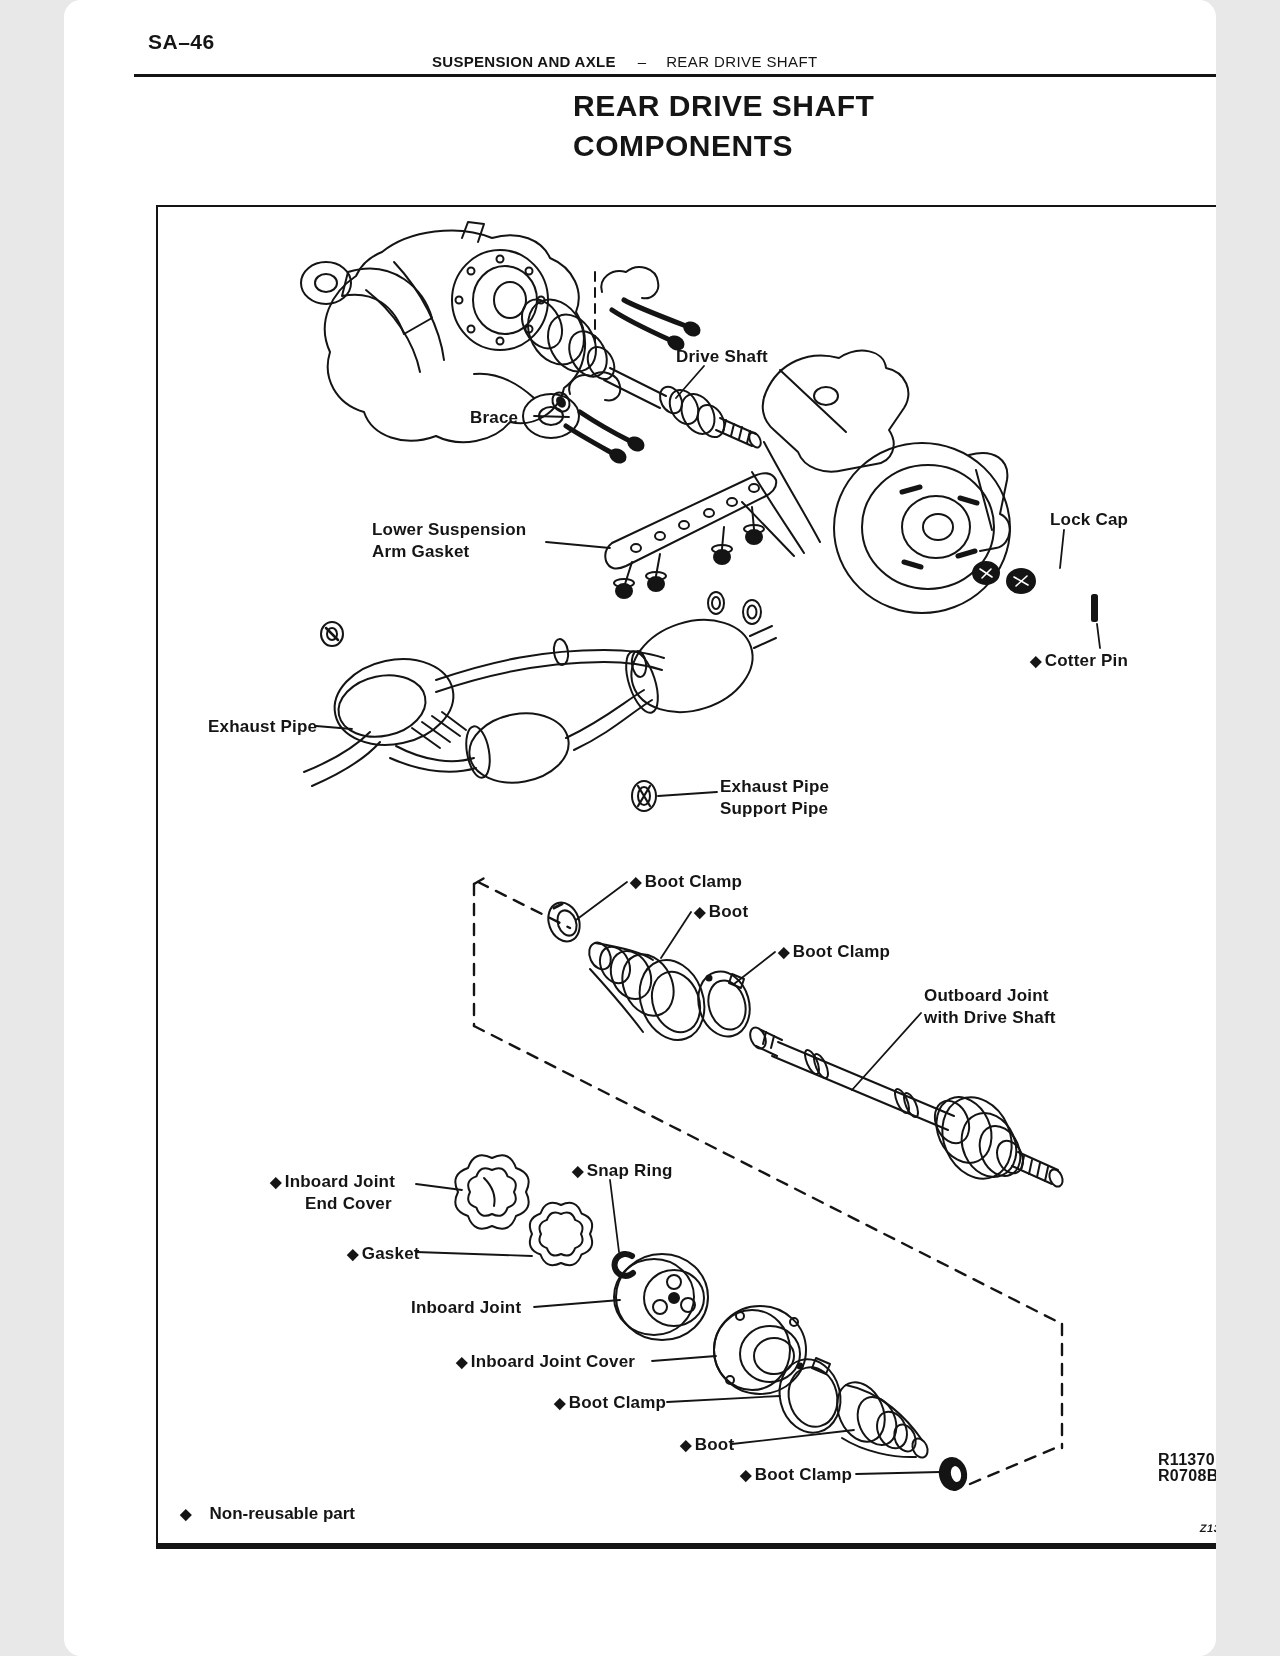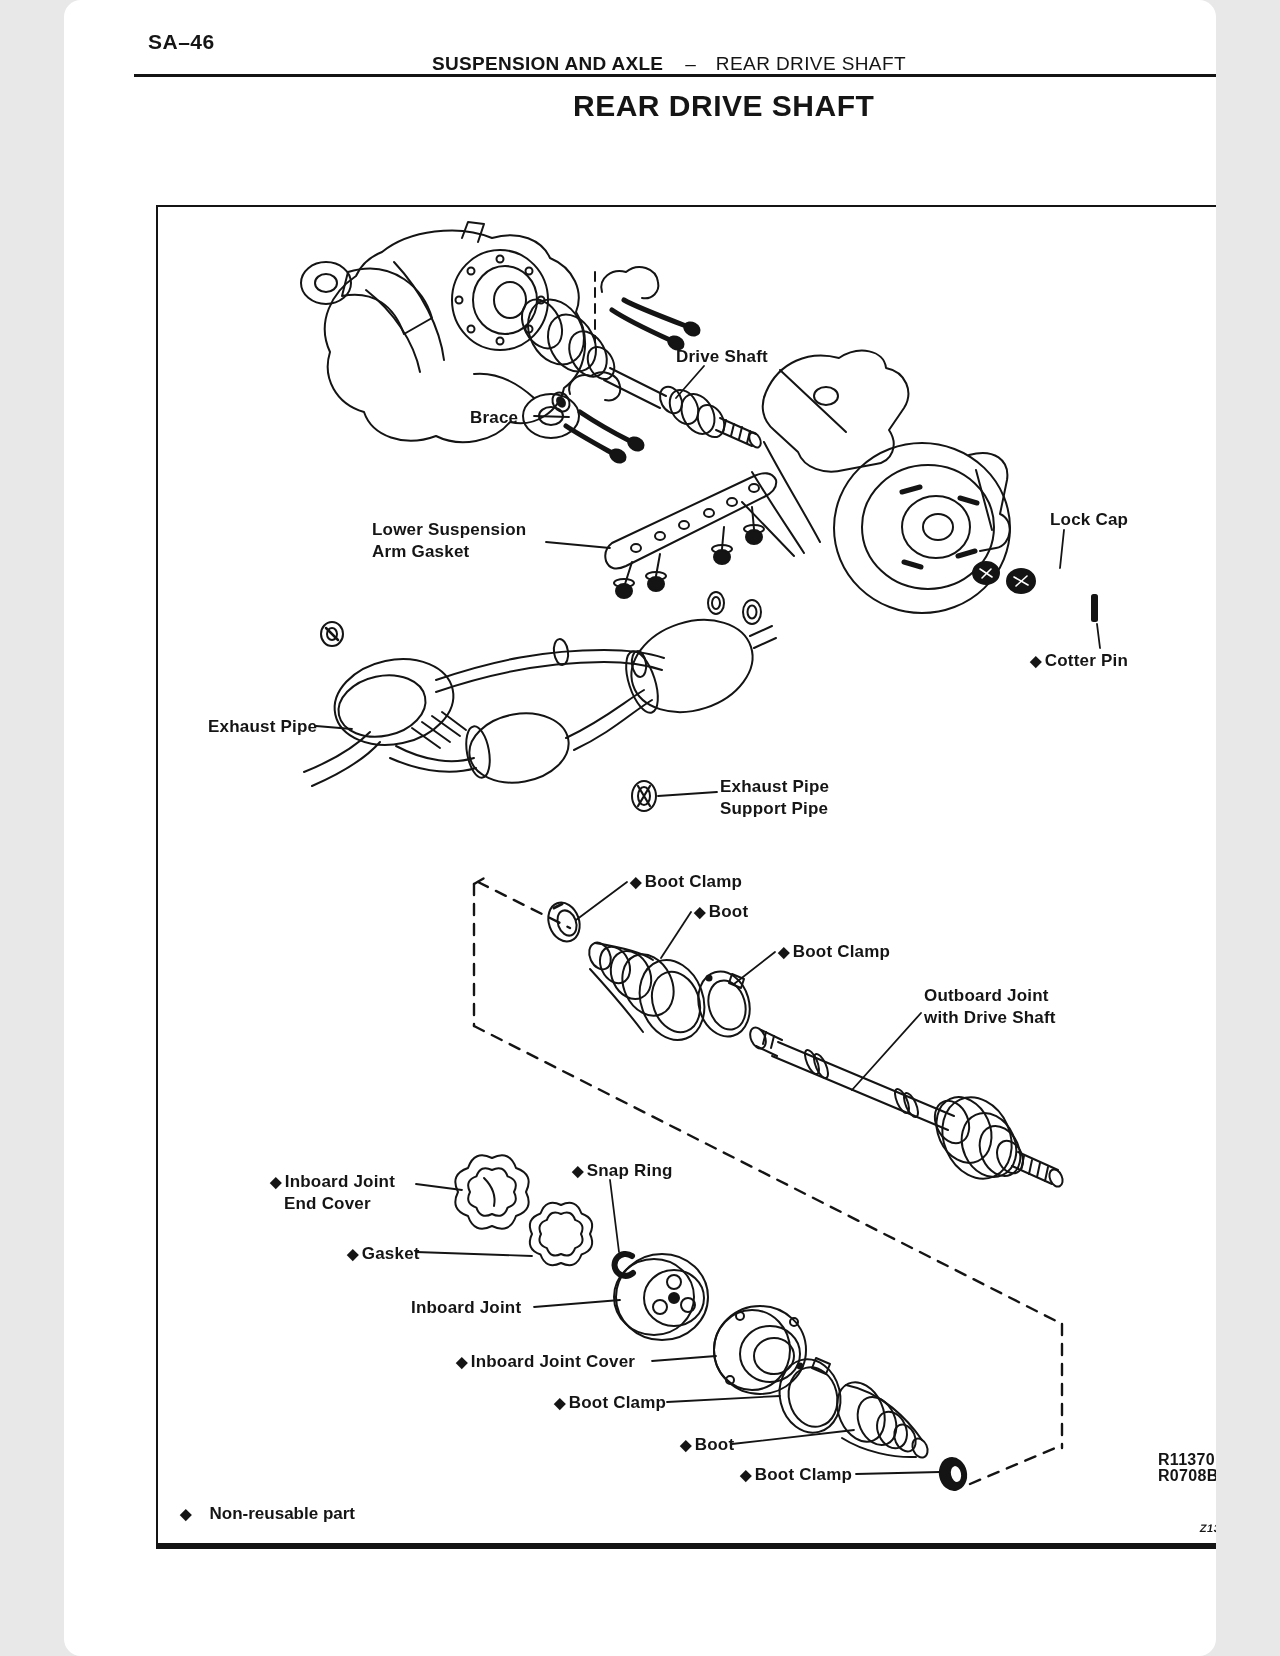--- a/index.html
+++ b/index.html
@@ -3,51 +3,52 @@
 <meta charset="utf-8">
 <style>
   html,body{margin:0;padding:0;background:#e8e8e8;}
   .page{
     position:relative;width:1152px;height:1656px;background:#ffffff;
     font-family:"Liberation Sans",sans-serif;color:#151515;overflow:hidden;
     margin:0 auto;
     border-radius:17px;
   }
   .page-number{position:absolute;left:84px;top:30px;font-weight:bold;font-size:21px;letter-spacing:.5px;}
-  .running-header{position:absolute;left:368px;top:53px;font-size:19px;white-space:nowrap;}
+  .running-header{position:absolute;left:368px;top:53px;font-size:15px;white-space:nowrap;}
   .running-header .sec{font-weight:bold;letter-spacing:.3px;}
   .running-header .sep{margin:0 20px 0 22px;}
   .running-header .topic{font-weight:normal;letter-spacing:.4px;}
   .header-rule{position:absolute;left:70px;top:74px;width:1140px;height:3px;background:#141414;}
   .doc-title{position:absolute;left:509px;top:86px;font-weight:bold;font-size:30px;line-height:40px;letter-spacing:.5px;}
   .diagram-frame{position:absolute;left:92px;top:205px;width:1089px;height:1336px;
     border:2.5px solid #141414;border-bottom-width:6px;}
   .art{position:absolute;left:0;top:0;}
   .lbl{position:absolute;font-weight:bold;font-size:17px;line-height:22px;white-space:nowrap;letter-spacing:.2px;}
   .lbl .dia{font-size:15px;margin-right:3px;}
   .legend{position:absolute;left:116px;top:1504px;font-weight:bold;font-size:17px;white-space:nowrap;}
   .legend .dia{font-size:15px;margin-right:18px;}
   .figcodes{position:absolute;left:1094px;top:1452px;font-weight:bold;font-size:16px;line-height:16px;letter-spacing:.3px;}
   .cornercode{position:absolute;left:1136px;top:1522px;font-weight:bold;font-size:11px;transform:skewX(-10deg);letter-spacing:.5px;}
-  .indent2{margin-left:14px;}
+  .indent2{margin-left:35px;}
 </style>
 </head>
 <body>
 
 <div class="page">
 
   <div class="page-number">SA–46</div>
 
   <div class="running-header">
     <span class="sec">SUSPENSION AND AXLE</span><span class="sep">–</span><span class="topic">REAR DRIVE SHAFT</span>
   </div>
   <div class="header-rule"></div>
 
   <div class="doc-title">
     <div>REAR DRIVE SHAFT</div>
+    <div>COMPONENTS</div>
   </div>
 
   <div class="diagram-frame"></div>
 
   <svg class="art" width="1280" height="1656" viewBox="0 0 1280 1656" fill="none" stroke="#141414" stroke-width="2" stroke-linecap="round" stroke-linejoin="round">
 
     <g>
       <path d="M318,252 C345,230 395,224 428,238 C455,230 478,240 486,258 C510,268 520,292 512,312 C528,338 522,372 500,388 C495,412 470,428 446,422 C430,442 396,448 372,436 C340,448 308,436 300,412 C272,404 258,378 266,352 C252,322 268,292 292,276 C298,262 308,256 318,252 Z"></path>
       <ellipse cx="436" cy="300" rx="48" ry="50"></ellipse>
       <ellipse cx="441" cy="300" rx="32" ry="34"></ellipse>

